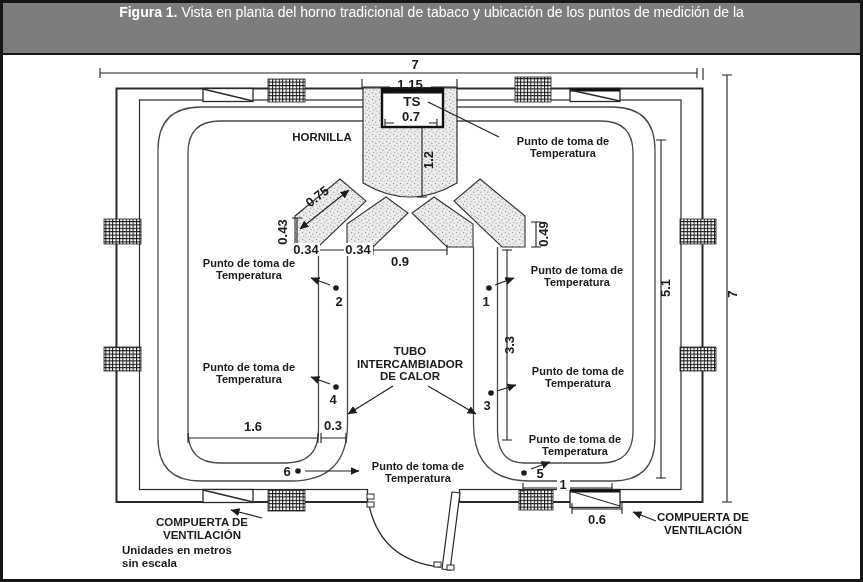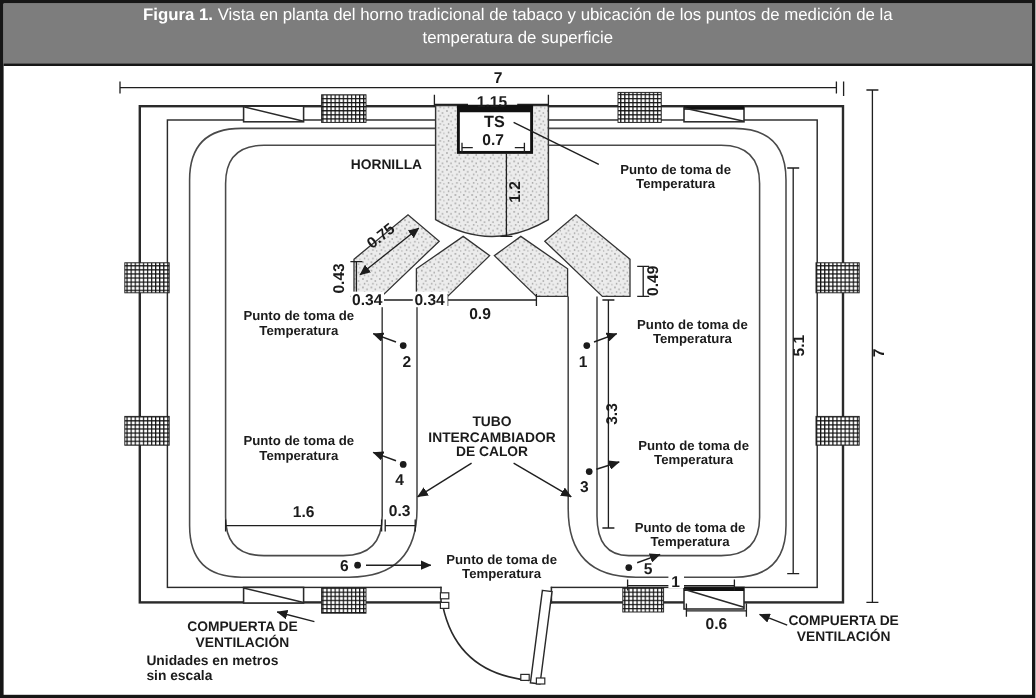--- a/index.html
+++ b/index.html
@@ -26,21 +26,20 @@
   .wall{stroke:#2a2a2a;fill:none;}
   .dimln{stroke:#1f1f1f;stroke-width:1.1;fill:none;}
   .leader{stroke:#1f1f1f;stroke-width:1.2;fill:none;}
 </style>
 </head>
 <body>
 
 <div class="frame">
   <div class="titlebar">
     <div><span class="b">Figura 1.</span><span> Vista en planta del horno tradicional de tabaco y ubicación de los puntos de medición de la</span></div>
-    <div>temperatura de superficie</div>
   </div>
 
   <svg width="857" height="521" viewBox="3 55 857 521">
     <defs>
       <pattern id="stipple" width="7" height="7" patternUnits="userSpaceOnUse">
         <rect width="7" height="7" fill="#ececec"></rect>
         <circle cx="1.5" cy="1.5" r="0.7" fill="#9a9a9a"></circle>
         <circle cx="4.8" cy="3.2" r="0.6" fill="#8a8a8a"></circle>
         <circle cx="2.8" cy="5.4" r="0.7" fill="#a5a5a5"></circle>
         <circle cx="6" cy="6.2" r="0.5" fill="#909090"></circle>

